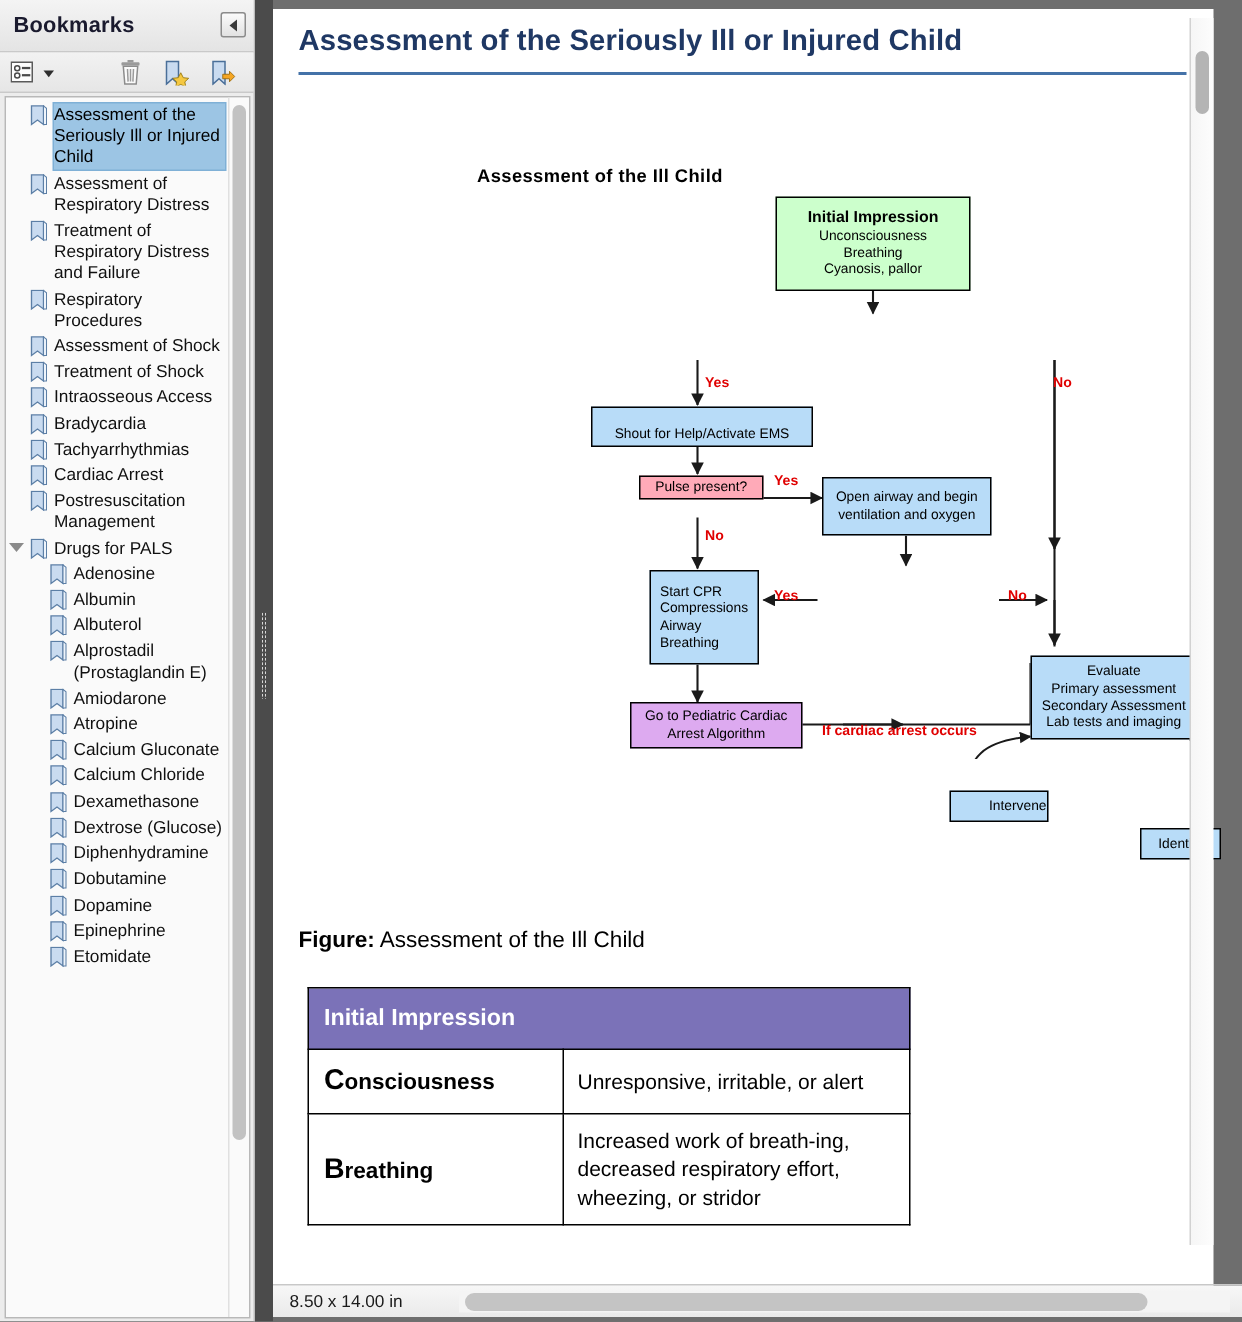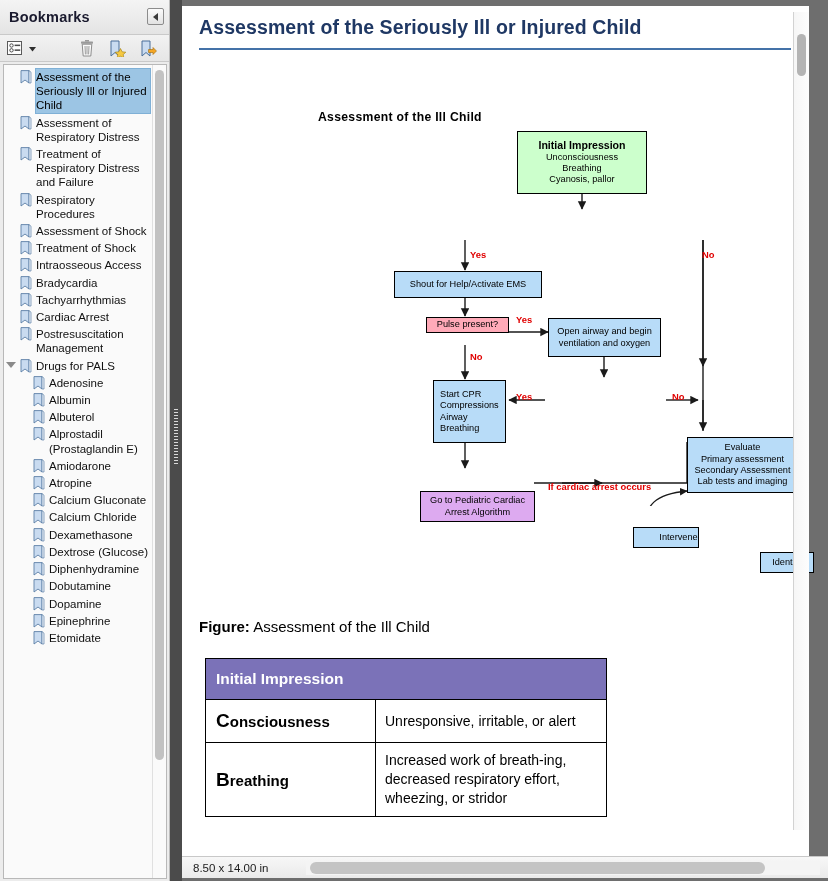--- a/index.html
+++ b/index.html
@@ -168,21 +168,21 @@
     color: #000;
     line-height: 11.4px;
     display: flex; flex-direction: column;
     align-items: center; justify-content: center;
     text-align: center;
     padding: 2px 3px;
   }
   .node.green { background: #ccffcc; }
   .node.pink  { background: #ffaab8; }
   .node.blue  { background: #b8dcf8; }
-  .node.purple{ background: #ddaaf0; margin-top: 23px; }
+  .node.purple{ background: #ddaaf0; }
   .node .hdr { font-weight: bold; font-size: 10.6px; line-height: 12.5px; }
   .node.lefttext { align-items: flex-start; text-align: left; }
   .lbl {
     position: absolute;
     color: #e00000; font-size: 9.4px; font-weight: bold;
     white-space: nowrap;
   }
   #chart-title {
     position: absolute; left: 136px; top: 104px;
     font-size: 12.2px; font-weight: bold; color: #000;
@@ -606,21 +606,21 @@
         </svg>
 
         <div class="node green" style="left:335px; top:125px; width:130px; height:63px;">
           <div class="hdr">Initial Impression</div>
           <div>Unconsciousness</div>
           <div>Breathing</div>
           <div>Cyanosis, pallor</div>
         </div>
 
 
-        <div class="node blue" style="left:212px; top:265px; width:148px; height:27px;">
+        <div class="node blue" style="left:212px; top:265px; width:148px; height:27px;justify-content:flex-end;">
           <div>Shout for Help/Activate EMS</div>
         </div>
 
         <div class="node pink" style="left:244px; top:311px; width:83px; height:16px;">
           <div>Pulse present?</div>
         </div>
 
         <div class="node blue" style="left:366px; top:312px; width:113px; height:39px;">
           <div>Open airway and begin</div>
           <div>ventilation and oxygen</div>

